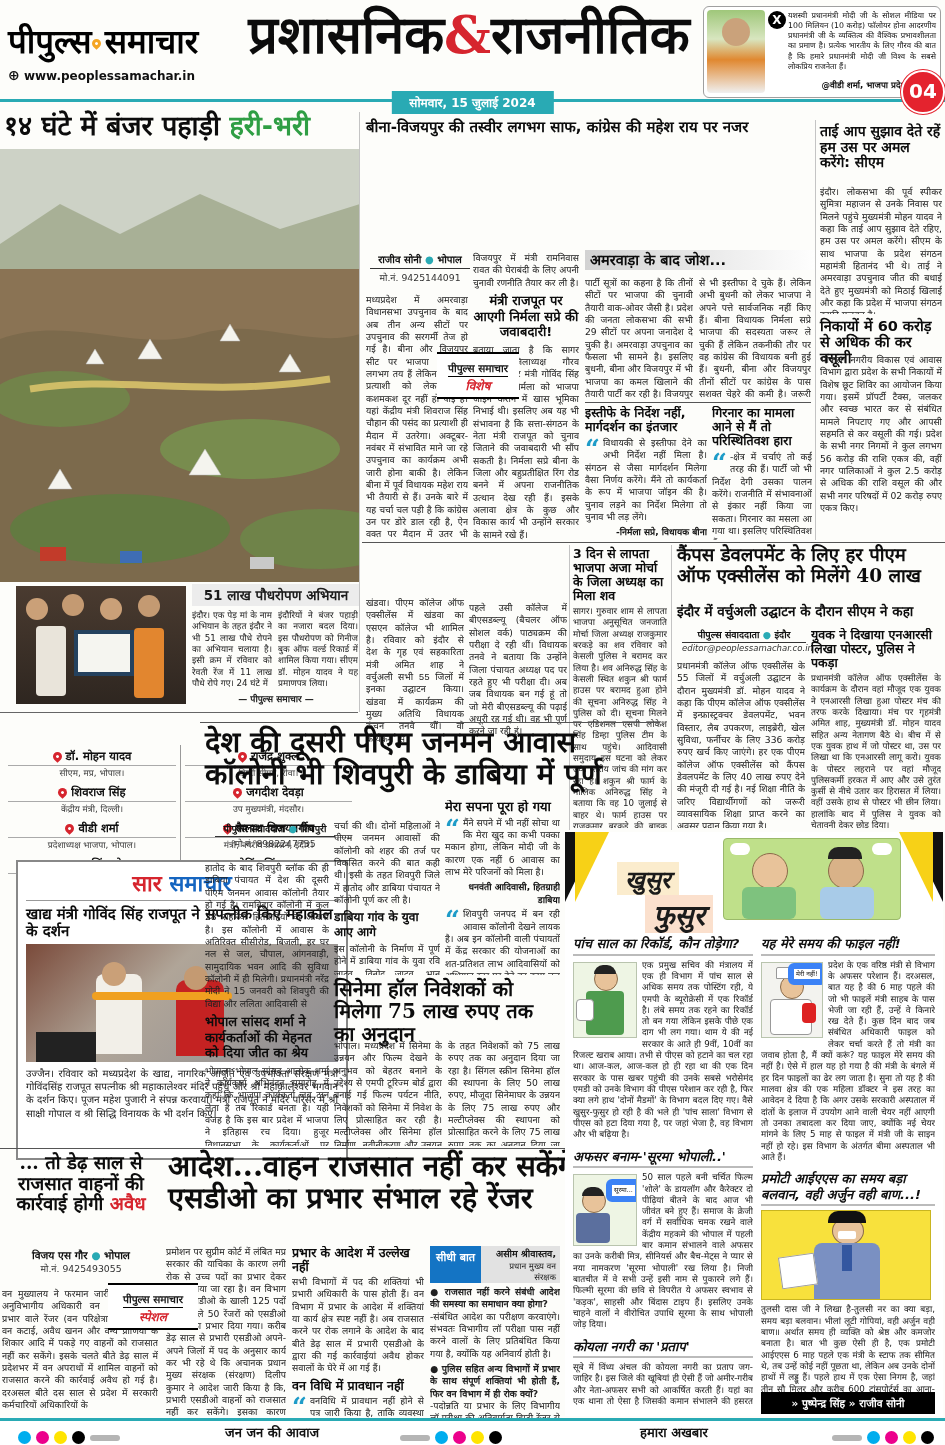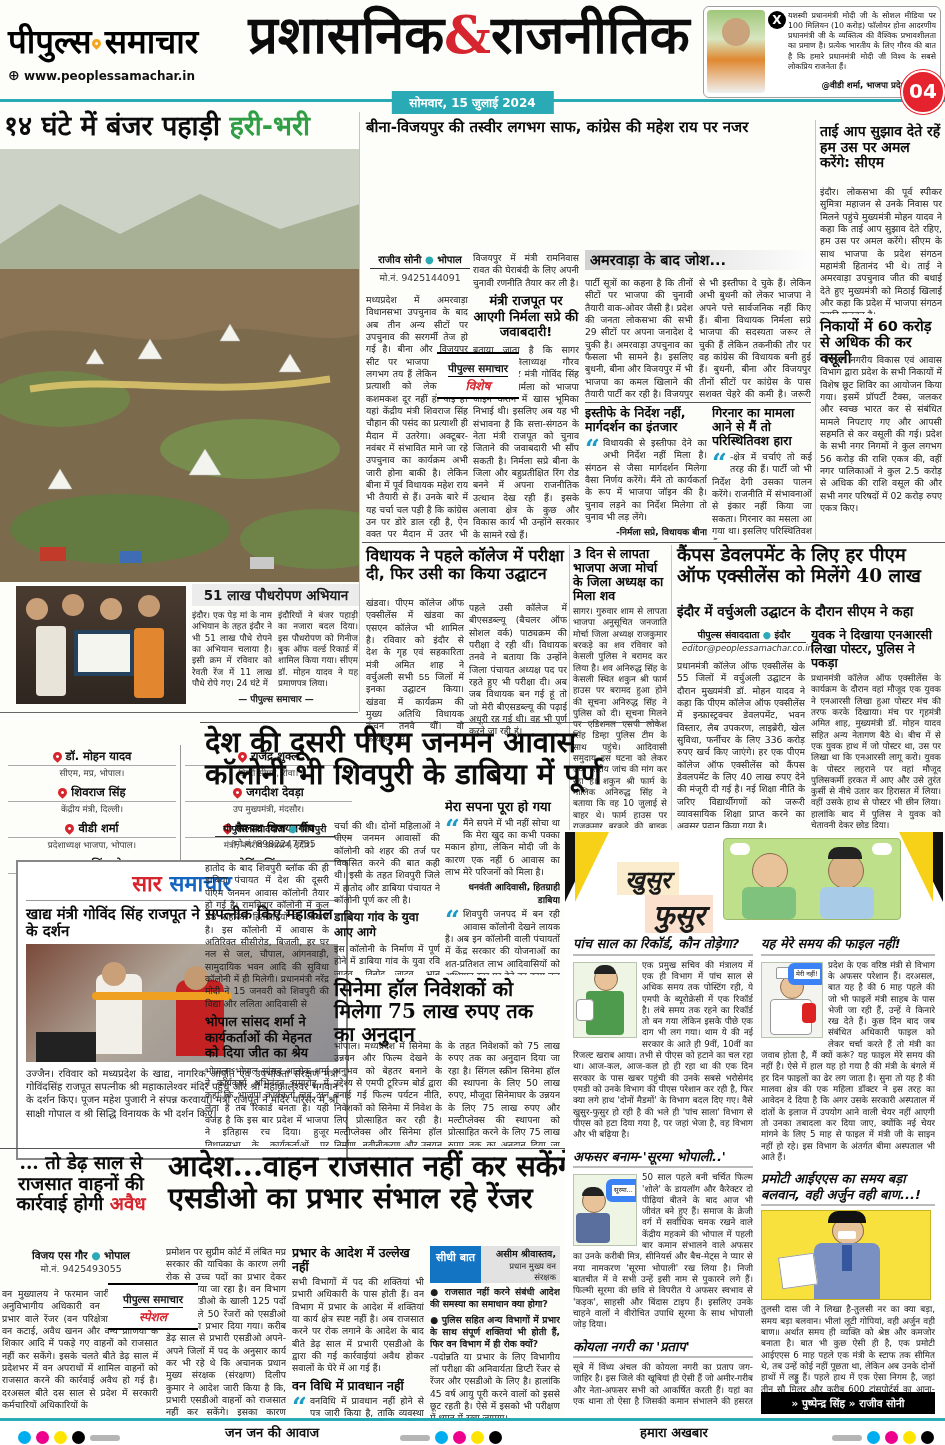--- a/index.html
+++ b/index.html
@@ -217,21 +217,20 @@
   </div>
 
   <div class="vline" style="left:815px;top:120px;height:420px;"></div>
   <div class="abs hl" style="left:820px;top:124px;width:122px;font-size:14px;">ताई आप सुझाव देते रहें हम उस पर अमल करेंगे: सीएम</div>
   <div class="abs bt" style="left:820px;top:186px;width:122px;height:128px;">इंदौर। लोकसभा की पूर्व स्पीकर सुमित्रा महाजन से उनके निवास पर मिलने पहुंचे मुख्यमंत्री मोहन यादव ने कहा कि ताई आप सुझाव देते रहिए, हम उस पर अमल करेंगे। सीएम के साथ भाजपा के प्रदेश संगठन महामंत्री हितानंद भी थे। ताई ने अमरवाड़ा उपचुनाव जीत की बधाई देते हुए मुख्यमंत्री को मिठाई खिलाई और कहा कि प्रदेश में भाजपा संगठन काफी मजबूत है।</div>
   <div class="abs hl" style="left:820px;top:318px;width:122px;font-size:14.5px;">निकायों में 60 करोड़ से अधिक की कर वसूली</div>
   <div class="abs bt" style="left:820px;top:354px;width:122px;height:186px;">भोपाल। नगरीय विकास एवं आवास विभाग द्वारा प्रदेश के सभी निकायों में विशेष छूट शिविर का आयोजन किया गया। इसमें प्रॉपर्टी टैक्स, जलकर और स्वच्छ भारत कर से संबंधित मामले निपटाए गए और आपसी सहमति से कर वसूली की गई। प्रदेश के सभी नगर निगमों ने कुल लगभग 56 करोड़ की राशि एकत्र की, वहीं नगर पालिकाओं ने कुल 2.5 करोड़ से अधिक की राशि वसूल की और सभी नगर परिषदों में 02 करोड़ रुपए एकत्र किए।</div>
 
   <div class="hline" style="left:362px;top:542px;width:583px;background:#555;"></div>
 
-  <div class="abs hl" style="left:366px;top:547px;width:200px;font-size:16px;">विधायक ने पहले कॉलेज में परीक्षा दी, फिर उसी का किया उद्घाटन</div>
   <div class="abs bt" style="left:366px;top:598px;width:98px;height:226px;font-family:Liberation Mono, monospace;">खंडवा। पीएम कॉलेज ऑफ एक्सीलेंस में खंडवा का एसएन कॉलेज भी शामिल है। रविवार को इंदौर से देश के गृह एवं सहकारिता मंत्री अमित शाह ने वर्चुअली सभी 55 जिलों में इनका उद्घाटन किया। खंडवा में कार्यक्रम की मुख्य अतिथि विधायक कंचन तनवे थीं। वो कार्यक्रम से</div>
   <div class="abs bt" style="left:469px;top:602px;width:98px;height:226px;">पहले उसी कॉलेज में बीएसडब्ल्यू (बैचलर ऑफ सोशल वर्क) पाठ्यक्रम की परीक्षा दे रही थीं। विधायक तनवे ने बताया कि उन्होंने जिला पंचायत अध्यक्ष पद पर रहते हुए भी परीक्षा दी। अब जब विधायक बन गई हूं तो जो मेरी बीएसडब्ल्यू की पढ़ाई अधूरी रह गई थी। वह भी पूर्ण करने जा रही हूं।</div>
 
   <div class="vline" style="left:569px;top:545px;height:285px;"></div>
   <div class="abs hl" style="left:573px;top:547px;width:94px;font-size:12.5px;">3 दिन से लापता भाजपा अजा मोर्चा के जिला अध्यक्ष का मिला शव</div>
   <div class="abs bts" style="left:573px;top:606px;width:94px;height:222px;">सागर। गुरुवार शाम से लापता भाजपा अनुसूचित जनजाति मोर्चा जिला अध्यक्ष राजकुमार बरकड़े का शव रविवार को केसली पुलिस ने बरामद कर लिया है। शव अनिरुद्ध सिंह के केसली स्थित शकुन श्री फार्म हाउस पर बरामद हुआ होने की सूचना अनिरुद्ध सिंह ने पुलिस को दी। सूचना मिलने पर एडिशनल एसपी लोकेश सिंह डिम्हा पुलिस टीम के साथ पहुंचे। आदिवासी समुदाय इस घटना को लेकर उच्च स्तरीय जांच की मांग कर रहा है। शकुन श्री फार्म के मालिक अनिरुद्ध सिंह ने बताया कि वह 10 जुलाई से बाहर थे। फार्म हाउस पर राजकुमार बरकड़े की बाइक मिलने की सूचना पर जब वह पहुंचे तो उन्होंने साइड में राजकुमार बरकड़े का शव देखा और पुलिस को सूचना दी।</div>
 
   <div class="vline" style="left:671px;top:545px;height:285px;"></div>
   <div class="abs hl serif" style="left:677px;top:545px;width:264px;font-size:18.5px;">कैंपस डेवलपमेंट के लिए हर पीएम ऑफ एक्सीलेंस को मिलेंगे 40 लाख</div>
   <div class="abs hl" style="left:677px;top:604px;width:264px;font-size:13.5px;">इंदौर में वर्चुअली उद्घाटन के दौरान सीएम ने कहा</div>
@@ -306,20 +305,21 @@
 
   <div class="abs" style="left:430px;top:1246px;width:130px;height:172px;overflow:hidden;">
     <div style="display:flex;align-items:stretch;">
       <div style="background:#1474c4;color:#fff;font-weight:bold;font-size:11px;padding:3px 6px;white-space:nowrap;">सीधी बात</div>
       <div style="background:#e2e2e2;flex:1;padding:1px 4px;text-align:right;">
         <div style="font-weight:bold;font-size:9.5px;">असीम श्रीवास्तव,</div>
         <div style="font-size:8.5px;">प्रधान मुख्य वन संरक्षक</div>
       </div>
     </div>
     <div class="bt" style="margin-top:3px;font-weight:bold;">● राजसात नहीं करने संबंधी आदेश की समस्या का समाधान क्या होगा?</div>
+    <div class="bt">-संबंधित आदेश का परीक्षण करवाएंगे। संभवतः विभागीय लॉ परीक्षा पास नहीं करने वालों के लिए प्रतिबंधित किया गया है, क्योंकि यह अनिवार्य होती है।</div>
     <div class="bt" style="margin-top:3px;font-weight:bold;">● पुलिस सहित अन्य विभागों में प्रभार के साथ संपूर्ण शक्तियां भी होती हैं, फिर वन विभाग में ही रोक क्यों?</div>
     <div class="bt">-पदोन्नति या प्रभार के लिए विभागीय लॉ परीक्षा की अनिवार्यता डिप्टी रेंजर से रेंजर और एसडीओ के लिए है। हालांकि 45 वर्ष आयु पूरी करने वालों को इससे छूट रहती है। ऐसे में इसको भी परीक्षण में ध्यान में रखा जाएगा।</div>
   </div>
 
   <div class="abs" style="left:565px;top:832px;width:378px;height:584px;background:#fff;">
     <div class="abs" style="left:0;top:0;width:0;height:0;border-top:70px solid #111;border-right:34px solid transparent;"></div>
     <div class="abs" style="left:10px;top:0;width:0;height:0;border-top:70px solid #f7d117;border-right:34px solid transparent;"></div>
     <div class="abs" style="right:0;top:0;width:0;height:0;border-top:70px solid #111;border-left:34px solid transparent;"></div>
     <div class="abs" style="right:10px;top:0;width:0;height:0;border-top:70px solid #f7d117;border-left:34px solid transparent;"></div>
 

